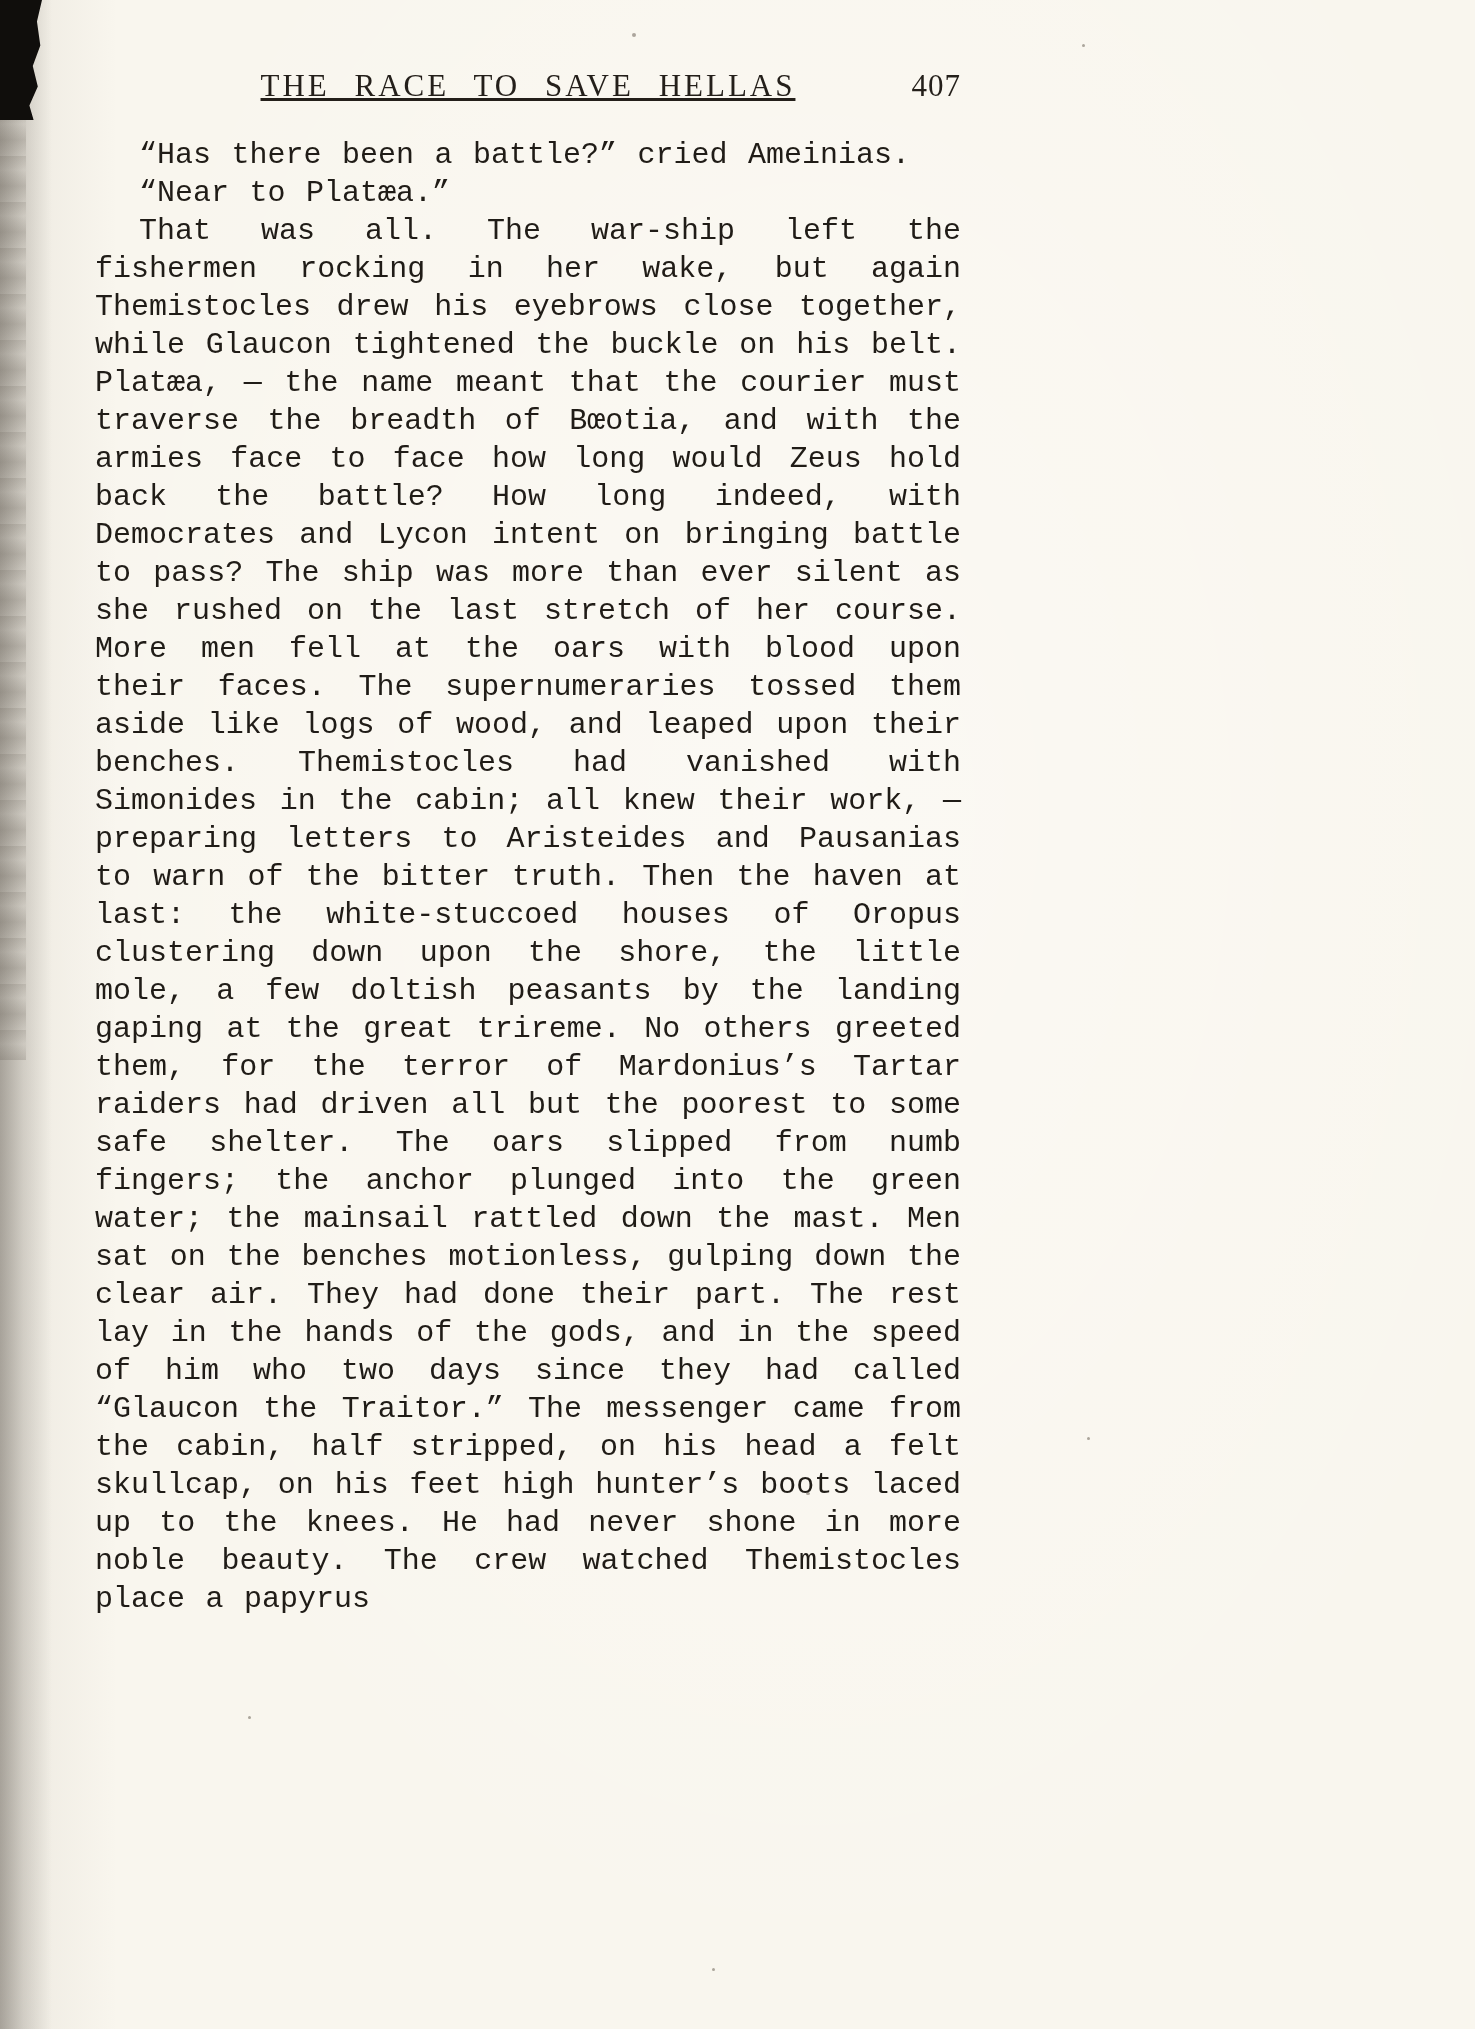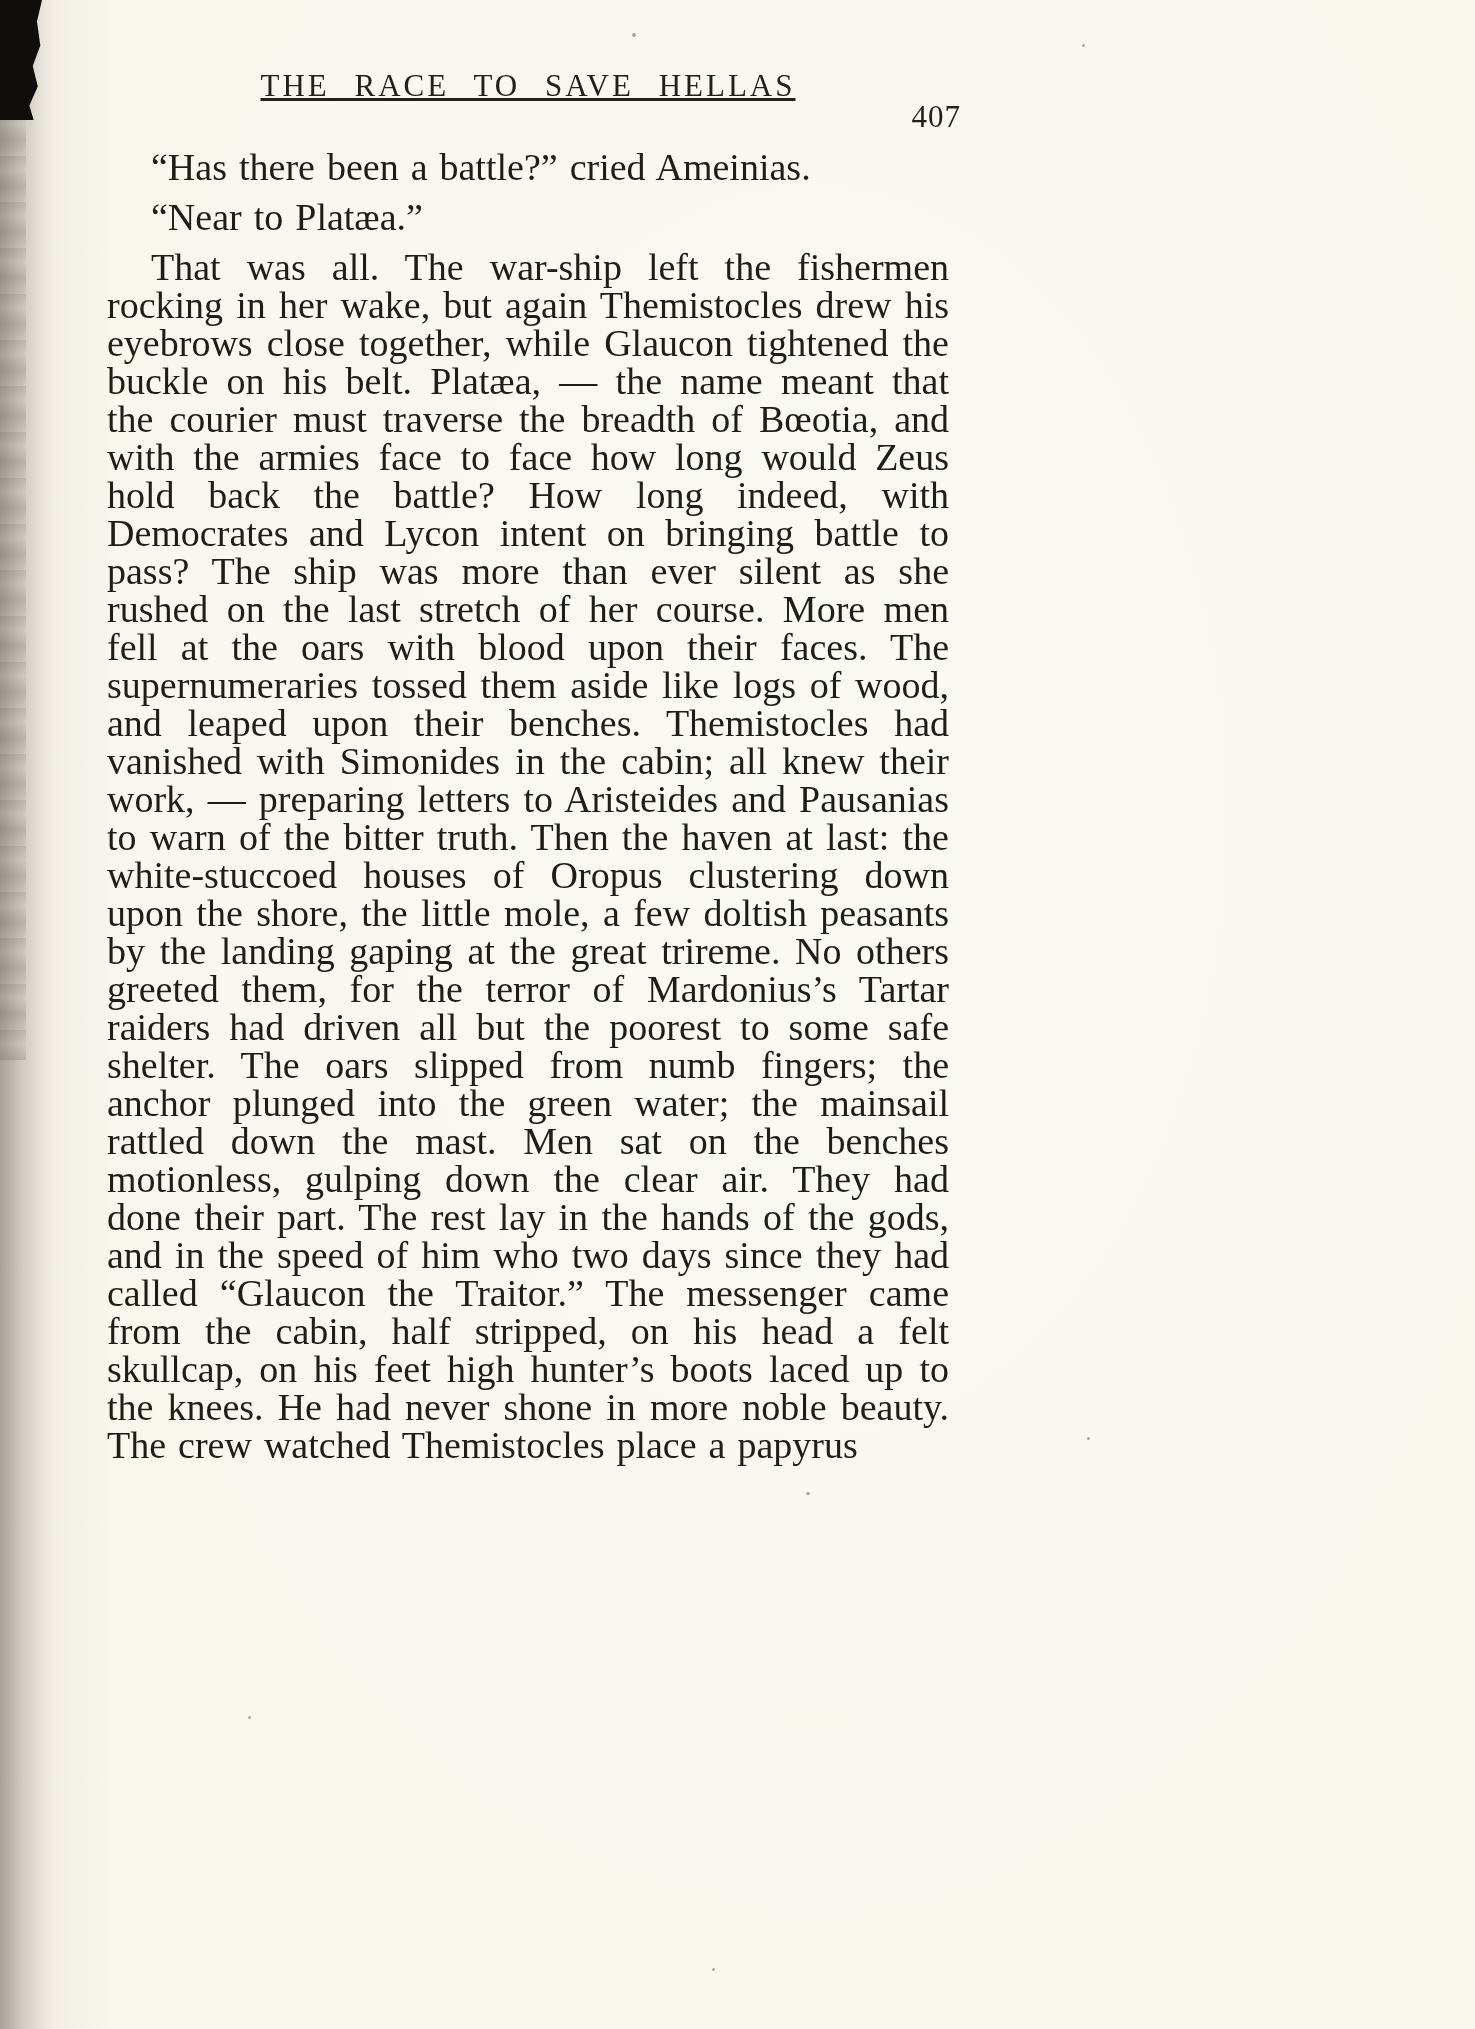--- a/index.html
+++ b/index.html
@@ -75,38 +75,38 @@
     word-spacing: 14px;
     color: #241f1a;
     text-decoration: underline;
   }
   .running-header .folio {
     position: absolute;
     right: 0; top: 0;
     font-size: 31px;
     letter-spacing: 1px;
     color: #241f1a;
-    margin-top: 31px;
   }
 
   
   .text-block {
     position: absolute;
     left: 95px;
     top: 136px;
     width: 866px;
   }
   .text-block p {
-    margin: 12px;
+    margin: 0;
     text-align: justify;
     text-indent: 44px;
-    font-size: 38px;
+    font-size: 30px;
     line-height: 38px;
     word-spacing: 2.5px;
     color: #201c17;
+    font-family: Liberation Mono, monospace;
   }
 </style>
 </head>
 <body>
 
 <div class="page">
 
   <div class="binding-shadow"></div>
   <div class="binding-texture"></div>
   <div class="ink-blot"></div>

